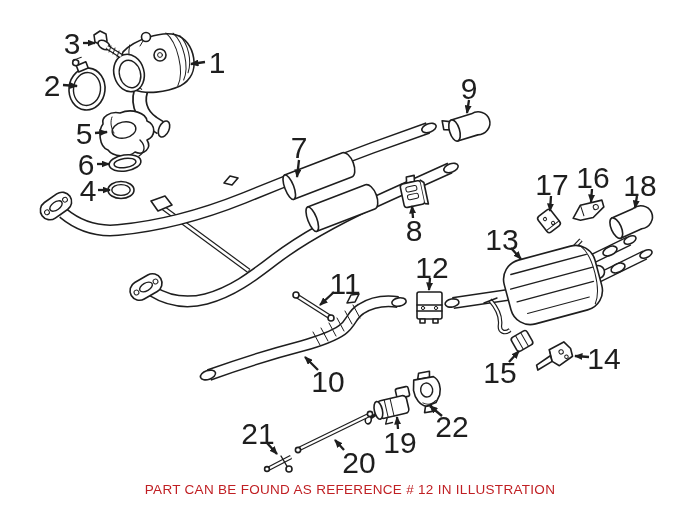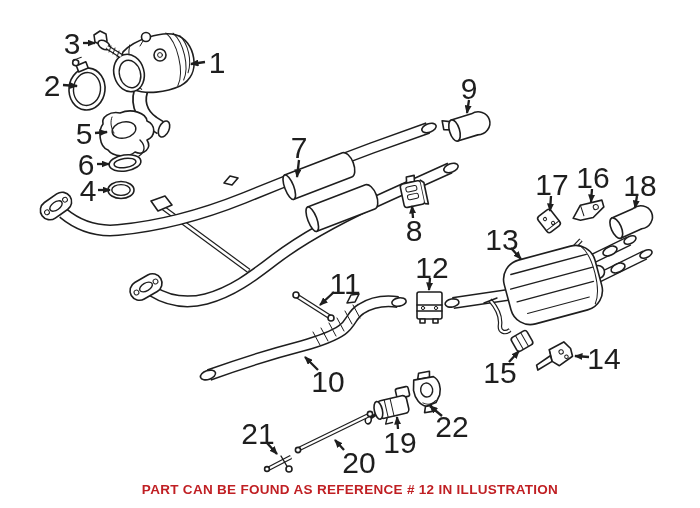--- a/index.html
+++ b/index.html
@@ -17,21 +17,21 @@
   
   .po { fill:none; stroke:var(--ink); stroke-linecap:butt; stroke-linejoin:round; }
   .pi { fill:none; stroke:#fff;       stroke-linecap:butt; stroke-linejoin:round; }
   .num {
     font-family:"Liberation Sans", sans-serif; font-size:30px; fill:var(--ink);
     text-anchor:middle;
   }
   .callout-arrow { stroke:var(--ink); stroke-width:2.3; fill:none; }
   .caption {
     position:absolute; left:0; top:482px; width:700px; text-align:center;
-    color:var(--red); font-weight:bold; font-size:13.5px; letter-spacing:0.3px;
+    color:var(--red); font-weight:normal; font-size:13.5px; letter-spacing:0.3px;
   }
 </style>
 </head>
 <body>
 
 <div class="stage">
   <svg id="art" width="700" height="508" viewBox="0 0 700 508">
     <defs>
       <marker id="ah" markerWidth="9" markerHeight="7" refX="7.5" refY="3.5" orient="auto" markerUnits="userSpaceOnUse">
         <path d="M0,0 L8.5,3.5 L0,7 Z" fill="#1e1e1e"></path>

